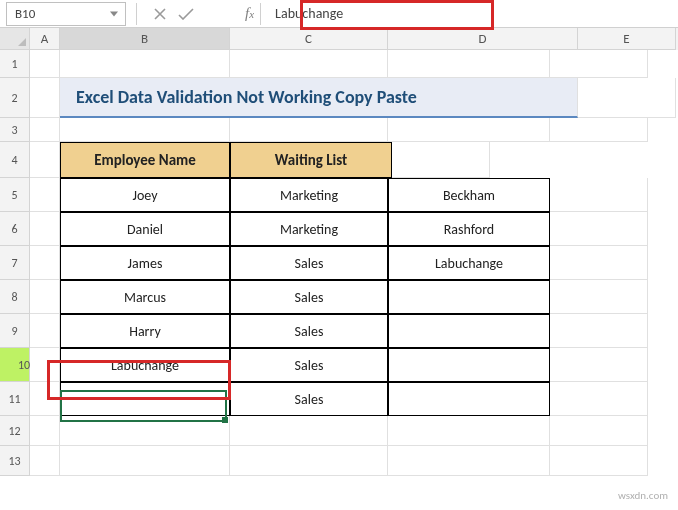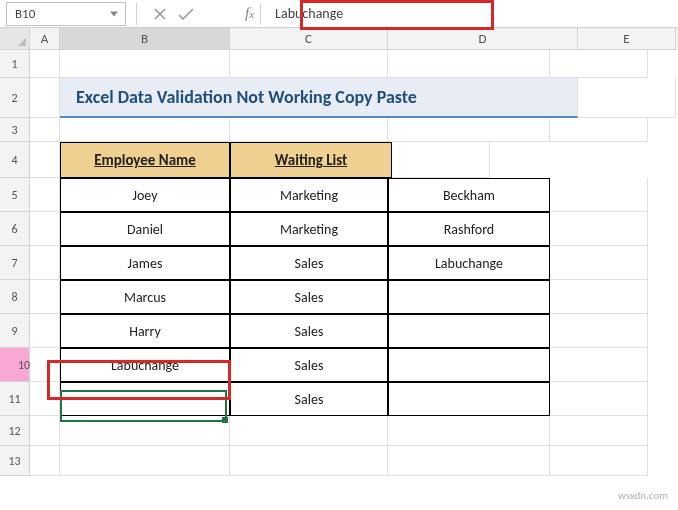--- a/index.html
+++ b/index.html
@@ -111,21 +111,21 @@
     .row-h {
       width: 30px;
       border-right: 1px solid #d4d4d4;
       border-bottom: 1px solid #d4d4d4;
       background: #f3f3f3;
       text-align: center;
       font-size: 12px;
       color: #555;
       display:flex; align-items:center; justify-content:center;
     }
-    .row-h.selected { background: #f9a8d4; padding-left: 19px; }
+    .row-h.selected { background: #bef264; padding-left: 19px; }
     .cell {
       border-right: 1px solid #e0e0e0;
       border-bottom: 1px solid #e0e0e0;
       display: flex;
       align-items: center;
       justify-content: center;
       font-size: 14px;
       color: #222;
       background: #fff;
     }
@@ -148,21 +148,20 @@
     .title-merge {
       width: 518px;
       border-right: 1px solid #e0e0e0;
     }
 
     .hdr-cell {
       background: #f0d090;
       font-weight: bold;
       font-size: 15px;
       border: 1px solid #000 !important;
-      text-decoration: underline;
     }
     .tbl-cell {
       border: 1px solid #000 !important;
     }
     .bottom-row .tbl-cell {
       border-top: 1px solid #000;
       border-bottom: 1px solid #000 !important;
     }
 
     

